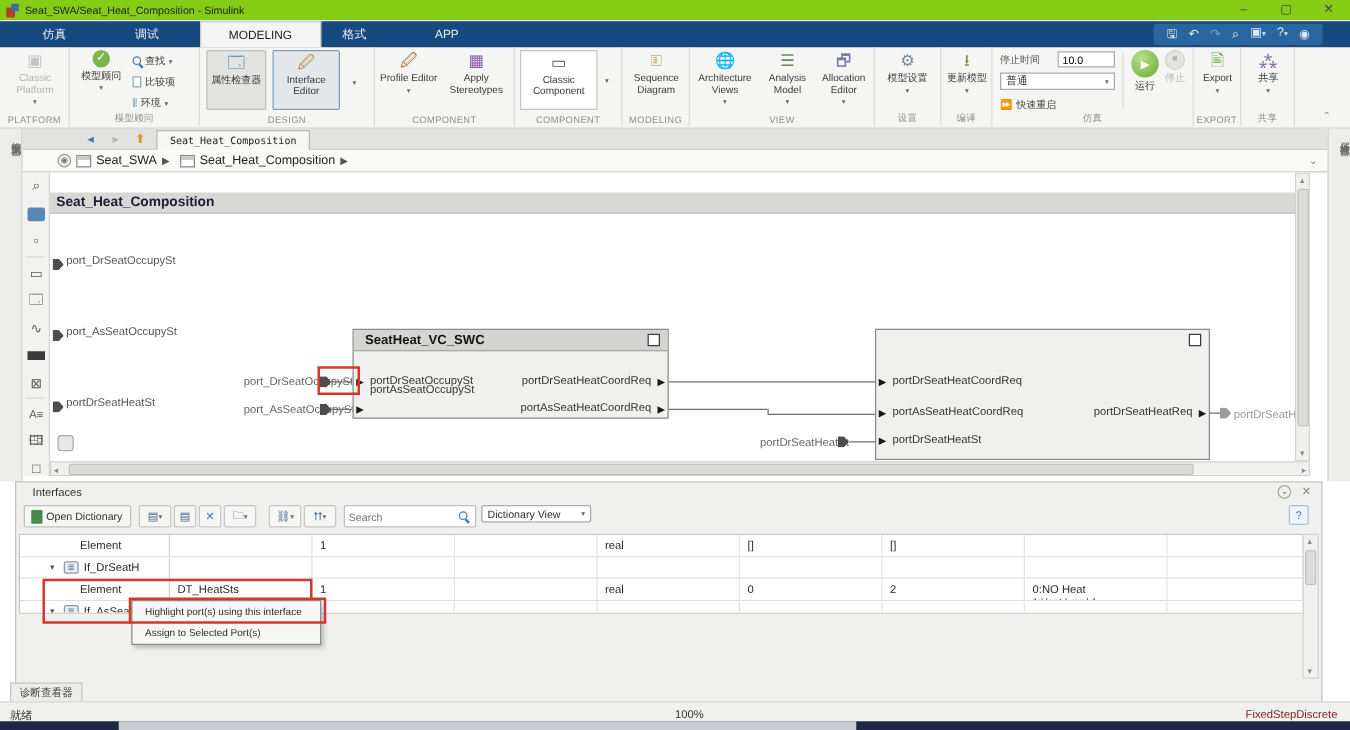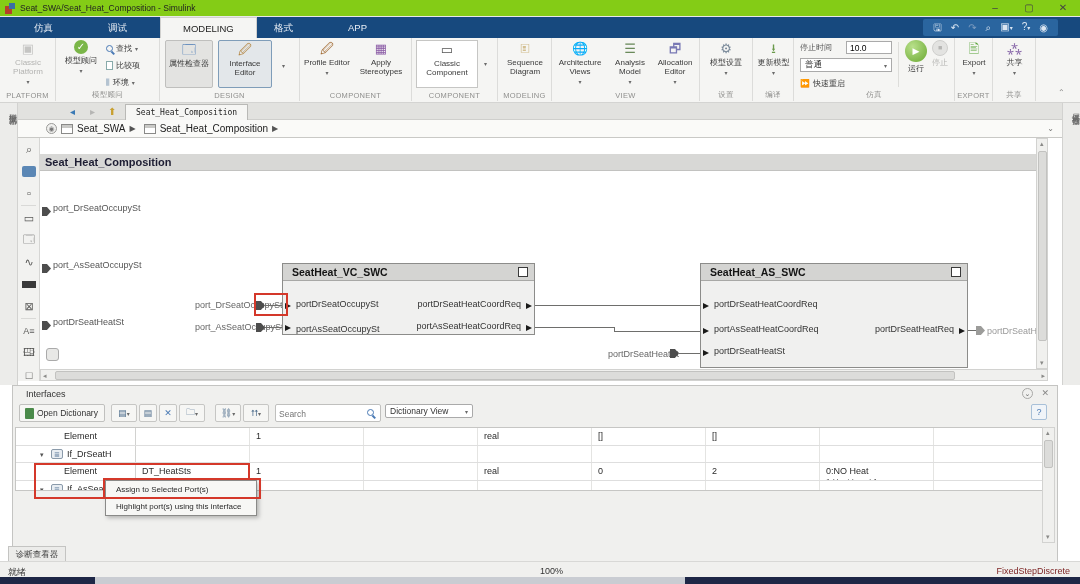--- a/index.html
+++ b/index.html
@@ -349,38 +349,37 @@
     <div class="wire" style="left:225px;top:189px;width:17px;height:1px"></div>
 
     <div class="redbox" style="left:214px;top:155px;width:34px;height:23px;z-index:5"></div>
 
     <div class="blk" style="left:242px;top:125px;width:253px;height:72px">
       <div class="blkhead">SeatHeat_VC_SWC</div>
       <span class="blkchk" style="right:6px"></span>
       <span class="tri" style="left:2px;top:39px"></span>
       <span class="plbl" style="left:13px;top:35px">portDrSeatOccupySt</span>
       <span class="tri" style="left:2px;top:61px"></span>
-      <span class="plbl" style="left:13px;top:60px">portAsSeatOccupySt</span>
+      <span class="plbl" style="left:13px;top:42px">portAsSeatOccupySt</span>
       <span class="plbl" style="right:13px;top:35px">portDrSeatHeatCoordReq</span>
       <span class="tri" style="right:2px;top:39px"></span>
       <span class="plbl" style="right:13px;top:57px">portAsSeatHeatCoordReq</span>
       <span class="tri" style="right:2px;top:61px"></span>
     </div>
 
     <div class="wire" style="left:495px;top:167px;width:165px;height:1px"></div>
     <div class="wire" style="left:495px;top:189px;width:79px;height:1px"></div>
     <div class="wire" style="left:574px;top:189px;width:1px;height:4px"></div>
     <div class="wire" style="left:574px;top:193px;width:86px;height:1px"></div>
 
     <span class="exlbl" style="left:568px;top:211px;width:60px;text-align:right">portDrSeatHeatSt</span>
     <span class="pent" style="left:630px;top:211px"></span>
     <div class="wire" style="left:639px;top:215px;width:21px;height:1px"></div>
 
     <div class="blk" style="left:660px;top:125px;width:268px;height:105px">
-      <div class="blkhead">SeatHeat_AS_SWC</div>
       <span class="blkchk" style="right:6px"></span>
       <span class="tri" style="left:2px;top:39px"></span>
       <span class="plbl" style="left:13px;top:35px">portDrSeatHeatCoordReq</span>
       <span class="tri" style="left:2px;top:64px"></span>
       <span class="plbl" style="left:13px;top:60px">portAsSeatHeatCoordReq</span>
       <span class="tri" style="left:2px;top:86px"></span>
       <span class="plbl" style="left:13px;top:82px">portDrSeatHeatSt</span>
       <span class="plbl" style="right:13px;top:60px">portDrSeatHeatReq</span>
       <span class="tri" style="right:2px;top:64px"></span>
     </div>
@@ -495,22 +494,22 @@
 
     <div class="scroll" style="right:2px;top:41px;width:13px;height:116px">
       <span class="sarrow" style="left:3px;top:1px">▴</span>
       <div class="thumb" style="left:1px;top:12px;width:9px;height:28px"></div>
       <span class="sarrow" style="left:3px;bottom:1px">▾</span>
     </div>
 
     <div class="redbox" style="left:21px;top:77px;width:216px;height:36px;z-index:3"></div>
 
     <div id="ctxmenu" style="left:92px;top:94px;width:152px;z-index:4">
+      <div class="mitem">Highlight port(s) using this interface</div>
       <div class="mitem">Assign to Selected Port(s)</div>
-      <div class="mitem">Highlight port(s) using this interface</div>
     </div>
     <div class="redbox" style="left:90px;top:92px;width:158px;height:21px;z-index:5"></div>
   </div>
 
   <div id="diagtab">诊断查看器</div>
   <div id="statusbar">
     <span class="abs" style="left:8px;top:4px;font-size:9px;color:#333">就绪</span>
     <span class="abs" style="left:540px;top:4px;font-size:9px;color:#333">100%</span>
     <span class="abs" style="right:10px;top:4px;font-size:9px;color:#7b1f1f">FixedStepDiscrete</span>
   </div>

